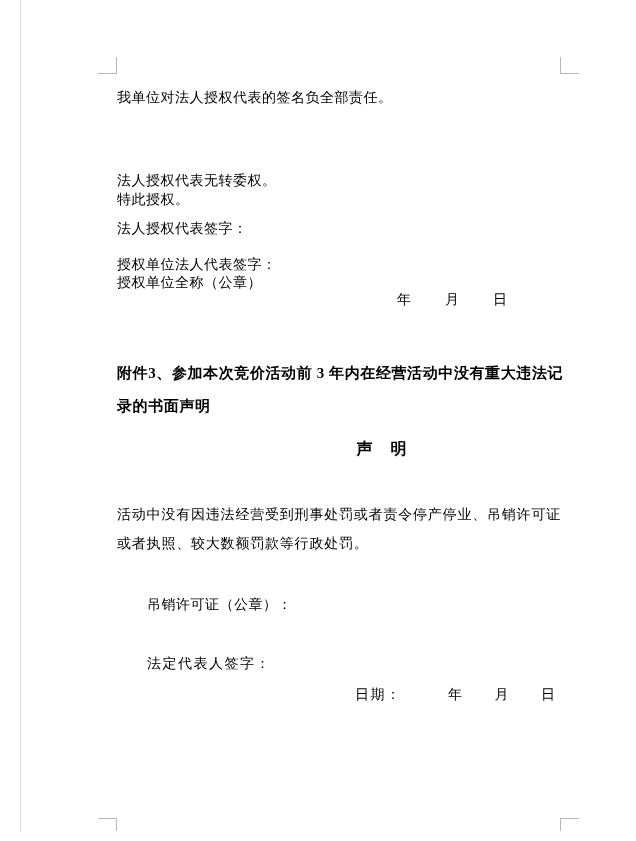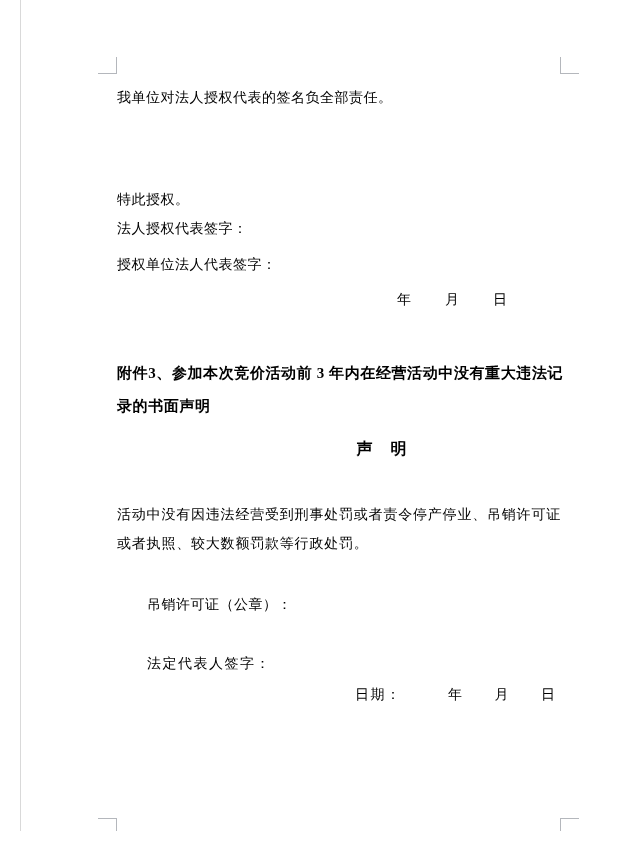--- a/index.html
+++ b/index.html
@@ -82,27 +82,29 @@
   <div class="edge edge-bottom"></div>
 
   <div class="mark mark-tl"></div>
   <div class="mark mark-tr"></div>
   <div class="mark mark-bl"></div>
   <div class="mark mark-br"></div>
 
   <div class="line l-resp">我单位对法人授权代表的签名负全部责任。</div>
 
 
+  <div class="line l-nodeleg">法人授权代表无转委权。</div>
 
   <div class="line l-hereby">特此授权。</div>
 
   <div class="line l-repsign">法人授权代表签字：</div>
 
   <div class="line l-legalsign">授权单位法人代表签字：</div>
 
+  <div class="line l-unitname">授权单位全称（公章）</div>
 
   <div class="line l-date1">年　　月　　日</div>
 
   <div class="line bold l-title1">附件3、参加本次竞价活动前 3 年内在经营活动中没有重大违法记</div>
 
   <div class="line bold l-title2">录的书面声明</div>
 
   <div class="line bold l-decl-head">声　明</div>
 
 

